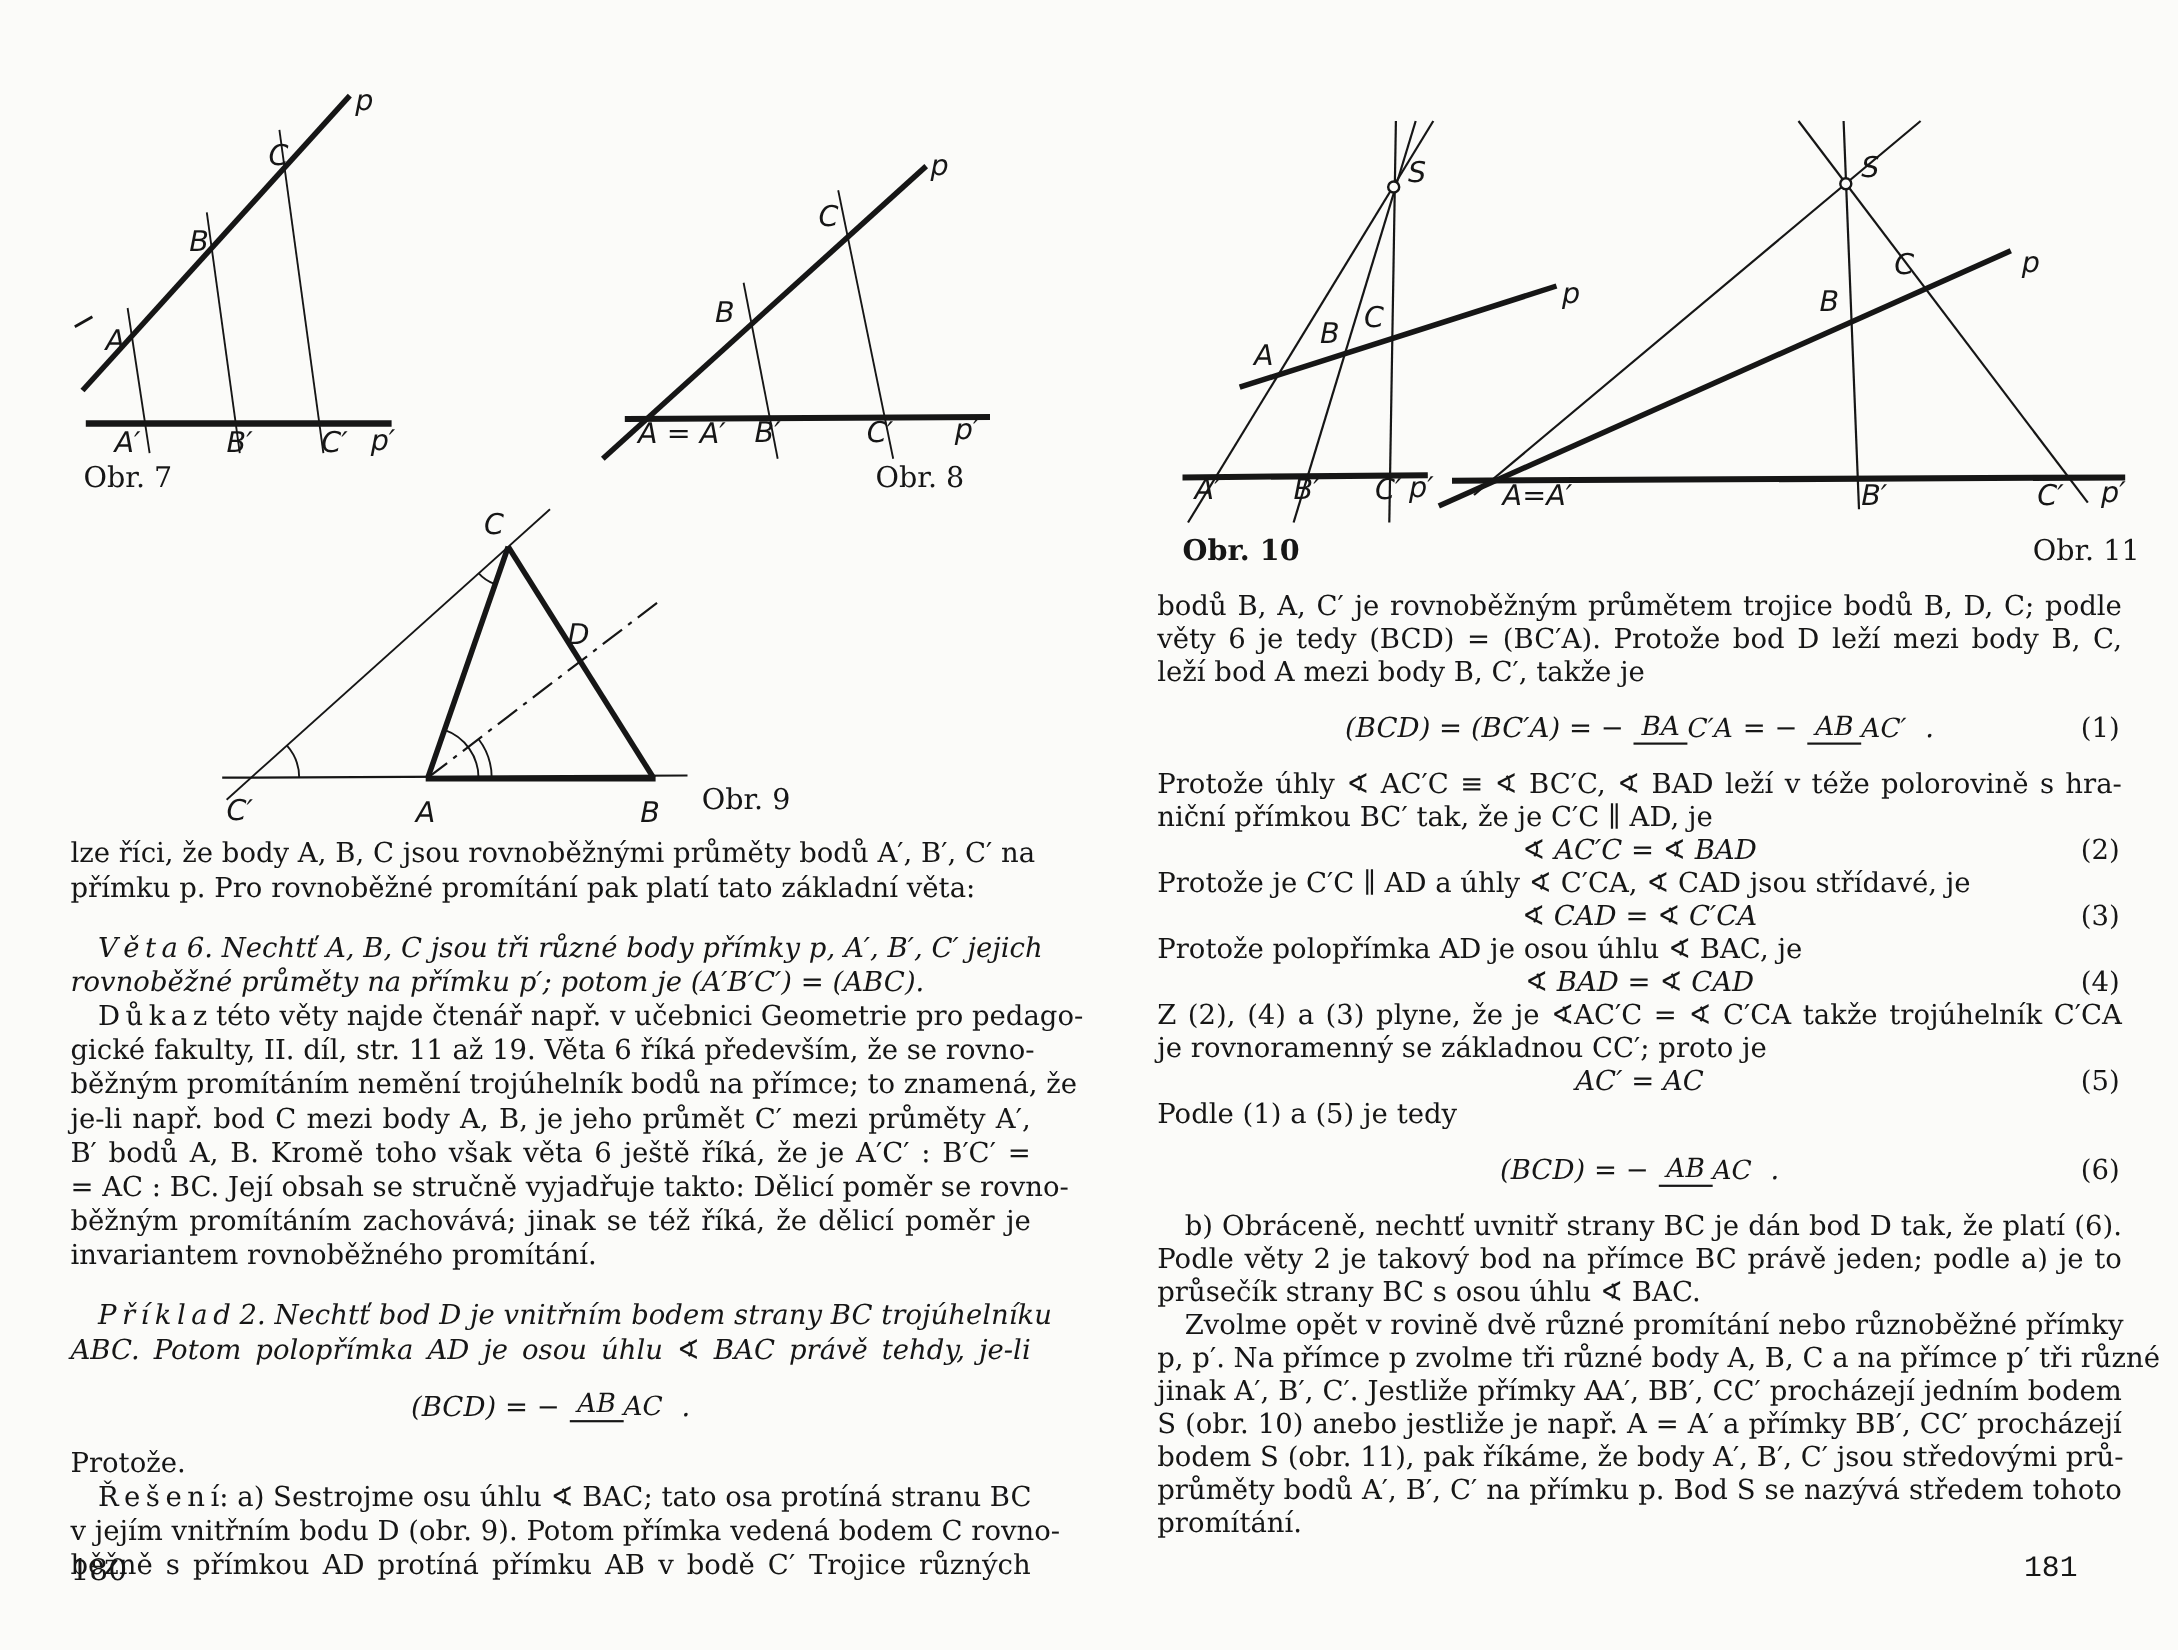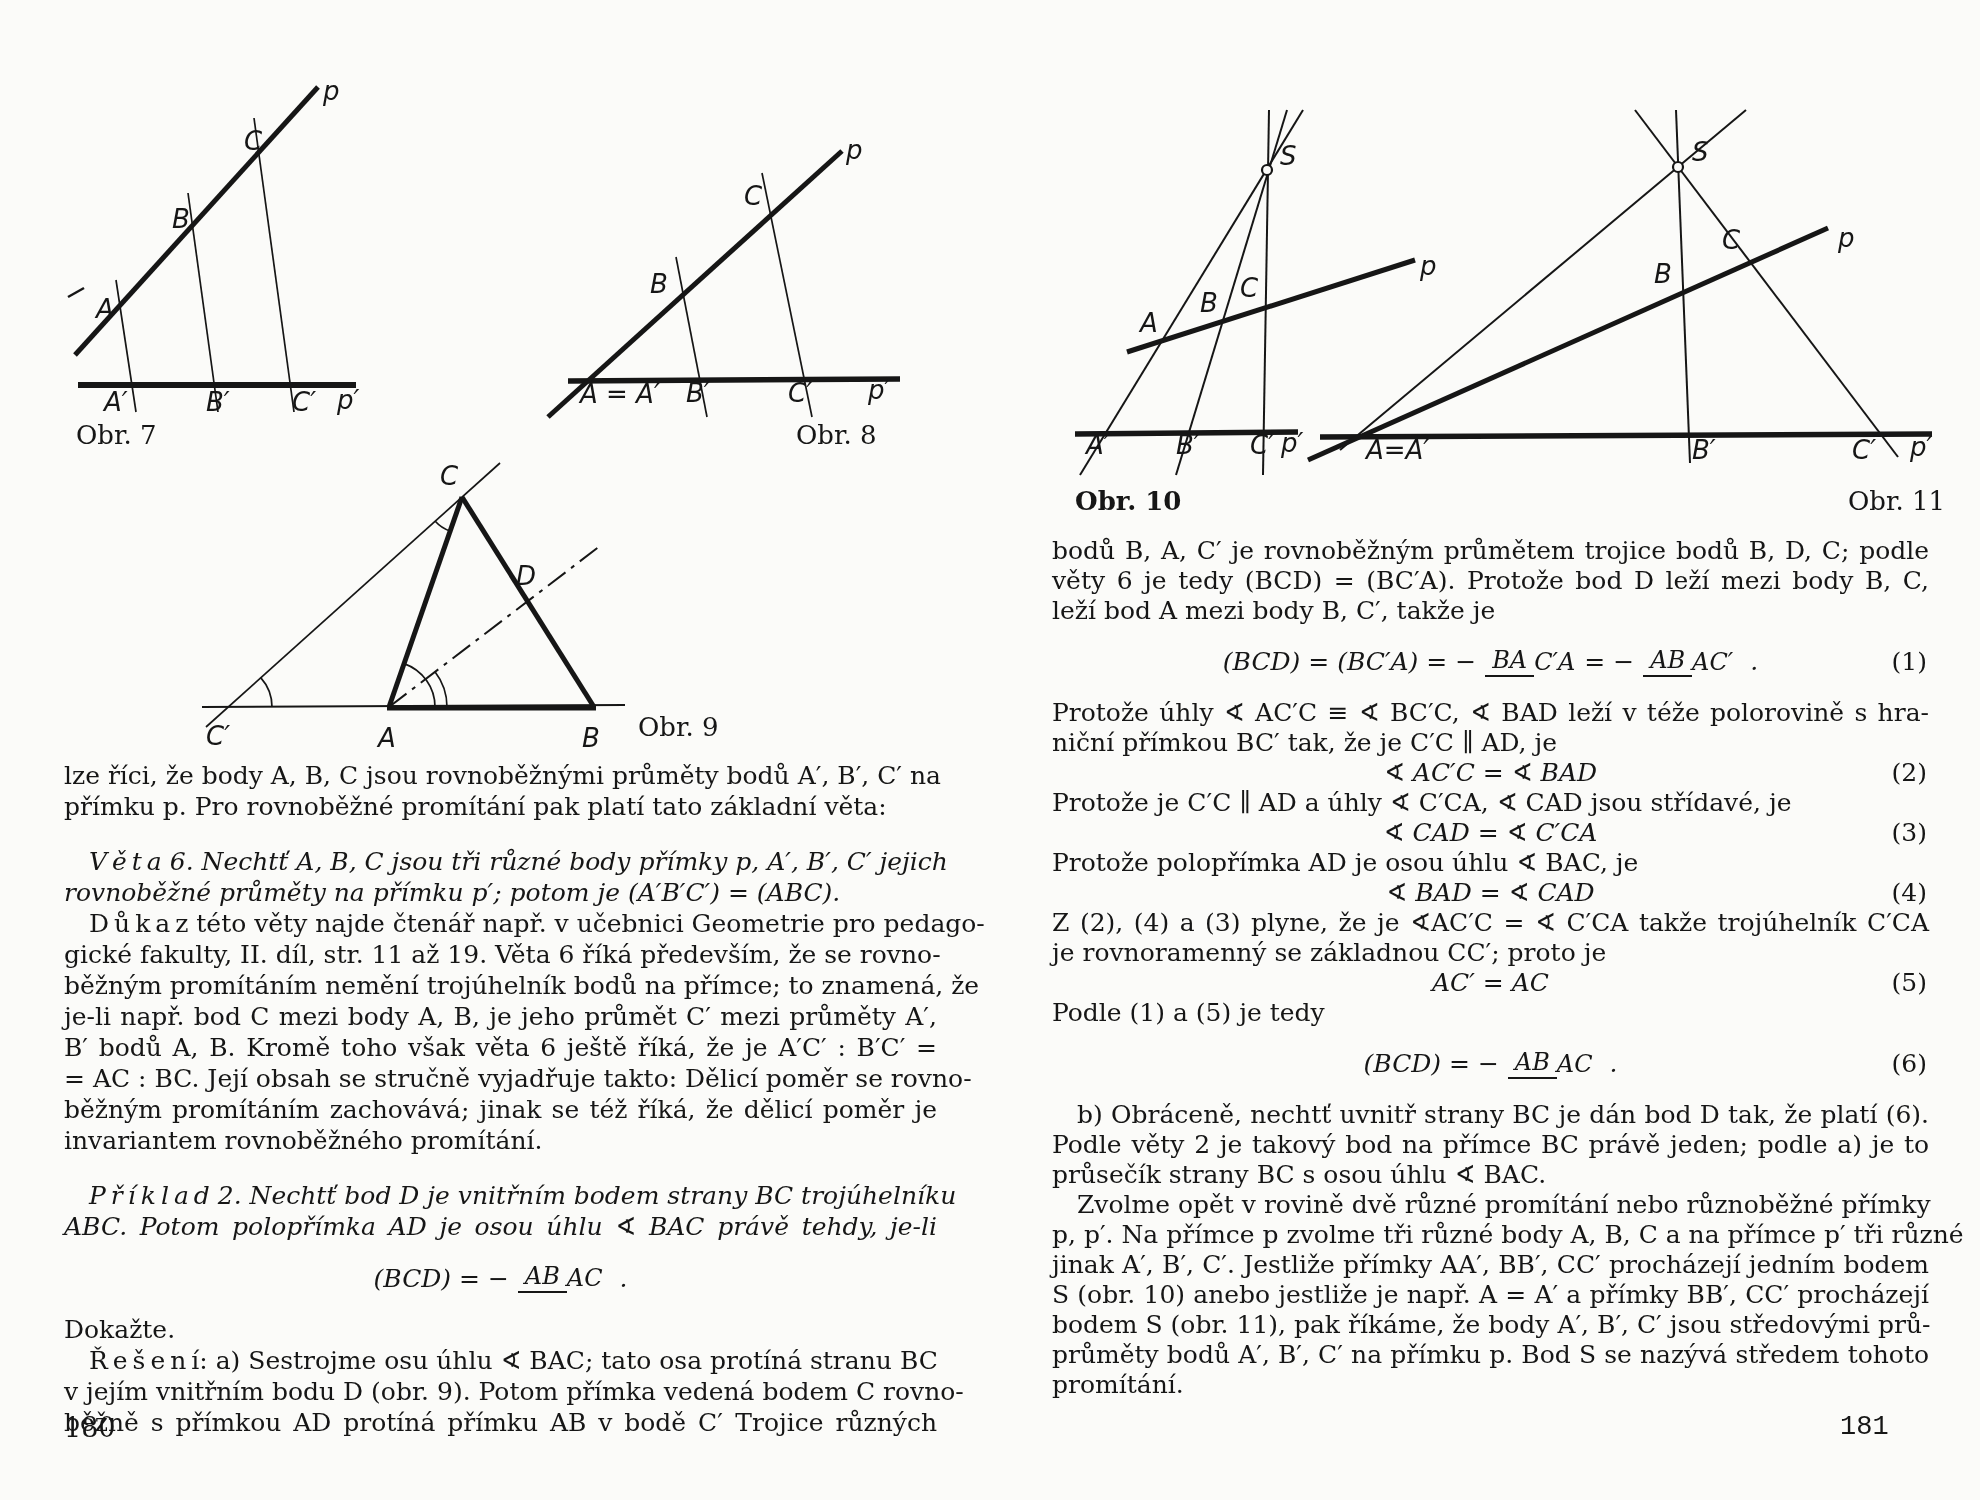--- a/index.html
+++ b/index.html
@@ -163,21 +163,21 @@
     <div class="formula">
       <span class="fpart">(BCD) = −</span>
       <span class="frac">
         <span class="num">AB</span>
         <span class="den">AC</span>
       </span>
       <span class="fpart"> .</span>
     </div>
     <div class="para end">
 
-    <div class="tline">Dokažte.</div>
+    <div class="tline">Protože.</div>
       </div>
     <div class="para">
 
     <div class="tline"> Ř e š e n í: a) Sestrojme osu úhlu ∢ BAC; tato osa protíná stranu BC</div>
         <div class="tline">v jejím vnitřním bodu D (obr. 9). Potom přímka vedená bodem C rovno-</div>
         <div class="tline">běžně s přímkou AD protíná přímku AB v bodě C′ Trojice různých</div>
       </div>
   </div>
   <div class="pagenum" style="left:64px;top:1412px;">180</div>
 

